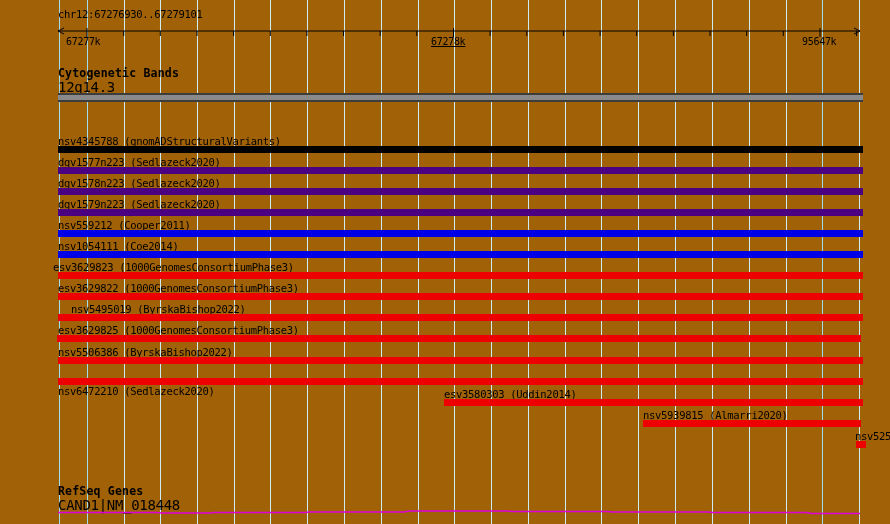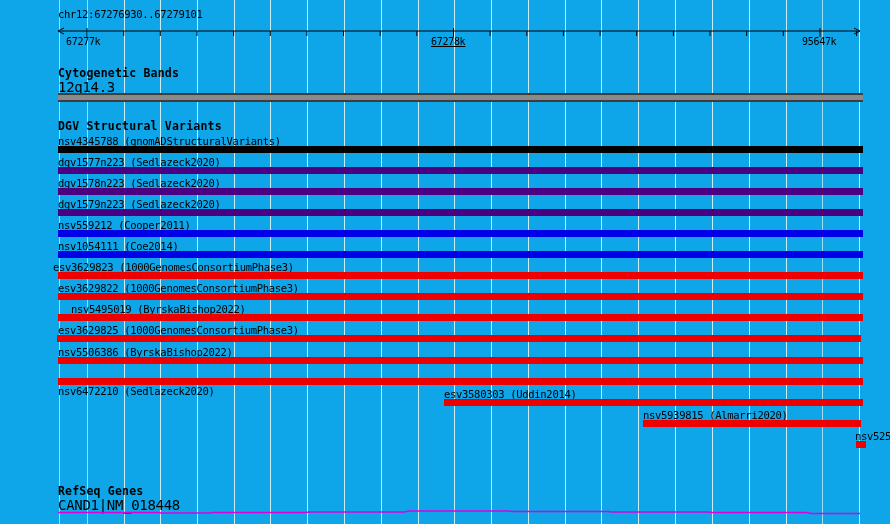--- a/index.html
+++ b/index.html
@@ -1,18 +1,18 @@
 <!DOCTYPE html>
 <html><head>
 <meta charset="utf-8">
 <style>
   html,body{margin:0;padding:0;background:#fff;}
   .screen{
     position:relative;width:890px;height:524px;overflow:hidden;
-    background:#0ea5e9;color:#000;
+    background:#a16207;color:#000;
     font-family:"DejaVu Sans Mono","Liberation Mono",monospace;
   }
   .abs{position:absolute;}
   .gridline{position:absolute;top:0;bottom:0;width:1px;pointer-events:none;}
   .region-label{left:58px;top:8px;font-size:10.5px;letter-spacing:-0.3px;white-space:pre;}
   .tick-label{position:absolute;top:36px;font-size:10px;letter-spacing:-0.3px;white-space:pre;}
   .section-title{font-weight:bold;font-size:11.5px;letter-spacing:0.2px;white-space:pre;}
   .sub-label{font-size:14px;letter-spacing:-0.3px;white-space:pre;}
   .cyto-title{left:58px;top:66px;}
   .cyto-band-label{left:58px;top:79px;}
@@ -62,21 +62,20 @@
   <div id="ruler-labels">
       <div class="tick-label" style="left: 66px;">67277k</div>
       <div class="tick-label" style="left: 431px; text-decoration: underline;">67278k</div>
       <div class="tick-label" style="left: 802px;">95647k</div>
     </div>
 
   <div class="abs section-title cyto-title">Cytogenetic Bands</div>
   <div class="abs sub-label cyto-band-label">12q14.3</div>
   <div class="abs cyto-bar" id="cyto-bar" style="left: 58px; width: 805px; background: rgb(138, 138, 138); border-top: 2px solid rgb(61, 61, 61); border-bottom: 2px solid rgb(61, 61, 61);"></div>
 
-  <div class="abs section-title dgv-title">DGV Structural Variants</div>
   <div id="variant-rows">
       <div class="variant-label" style="left: 58px; top: 135px;">nsv4345788 (gnomADStructuralVariants)</div>
       <div class="variant-bar" style="left: 58px; width: 805px; top: 146px; background: rgb(0, 0, 0);"></div>
       <div class="variant-label" style="left: 58px; top: 156px;">dgv1577n223 (Sedlazeck2020)</div>
       <div class="variant-bar" style="left: 58px; width: 805px; top: 167px; background: rgb(75, 0, 130);"></div>
       <div class="variant-label" style="left: 58px; top: 177px;">dgv1578n223 (Sedlazeck2020)</div>
       <div class="variant-bar" style="left: 58px; width: 805px; top: 188px; background: rgb(75, 0, 130);"></div>
       <div class="variant-label" style="left: 58px; top: 198px;">dgv1579n223 (Sedlazeck2020)</div>
       <div class="variant-bar" style="left: 58px; width: 805px; top: 209px; background: rgb(75, 0, 130);"></div>
       <div class="variant-label" style="left: 58px; top: 219px;">nsv559212 (Cooper2011)</div>

